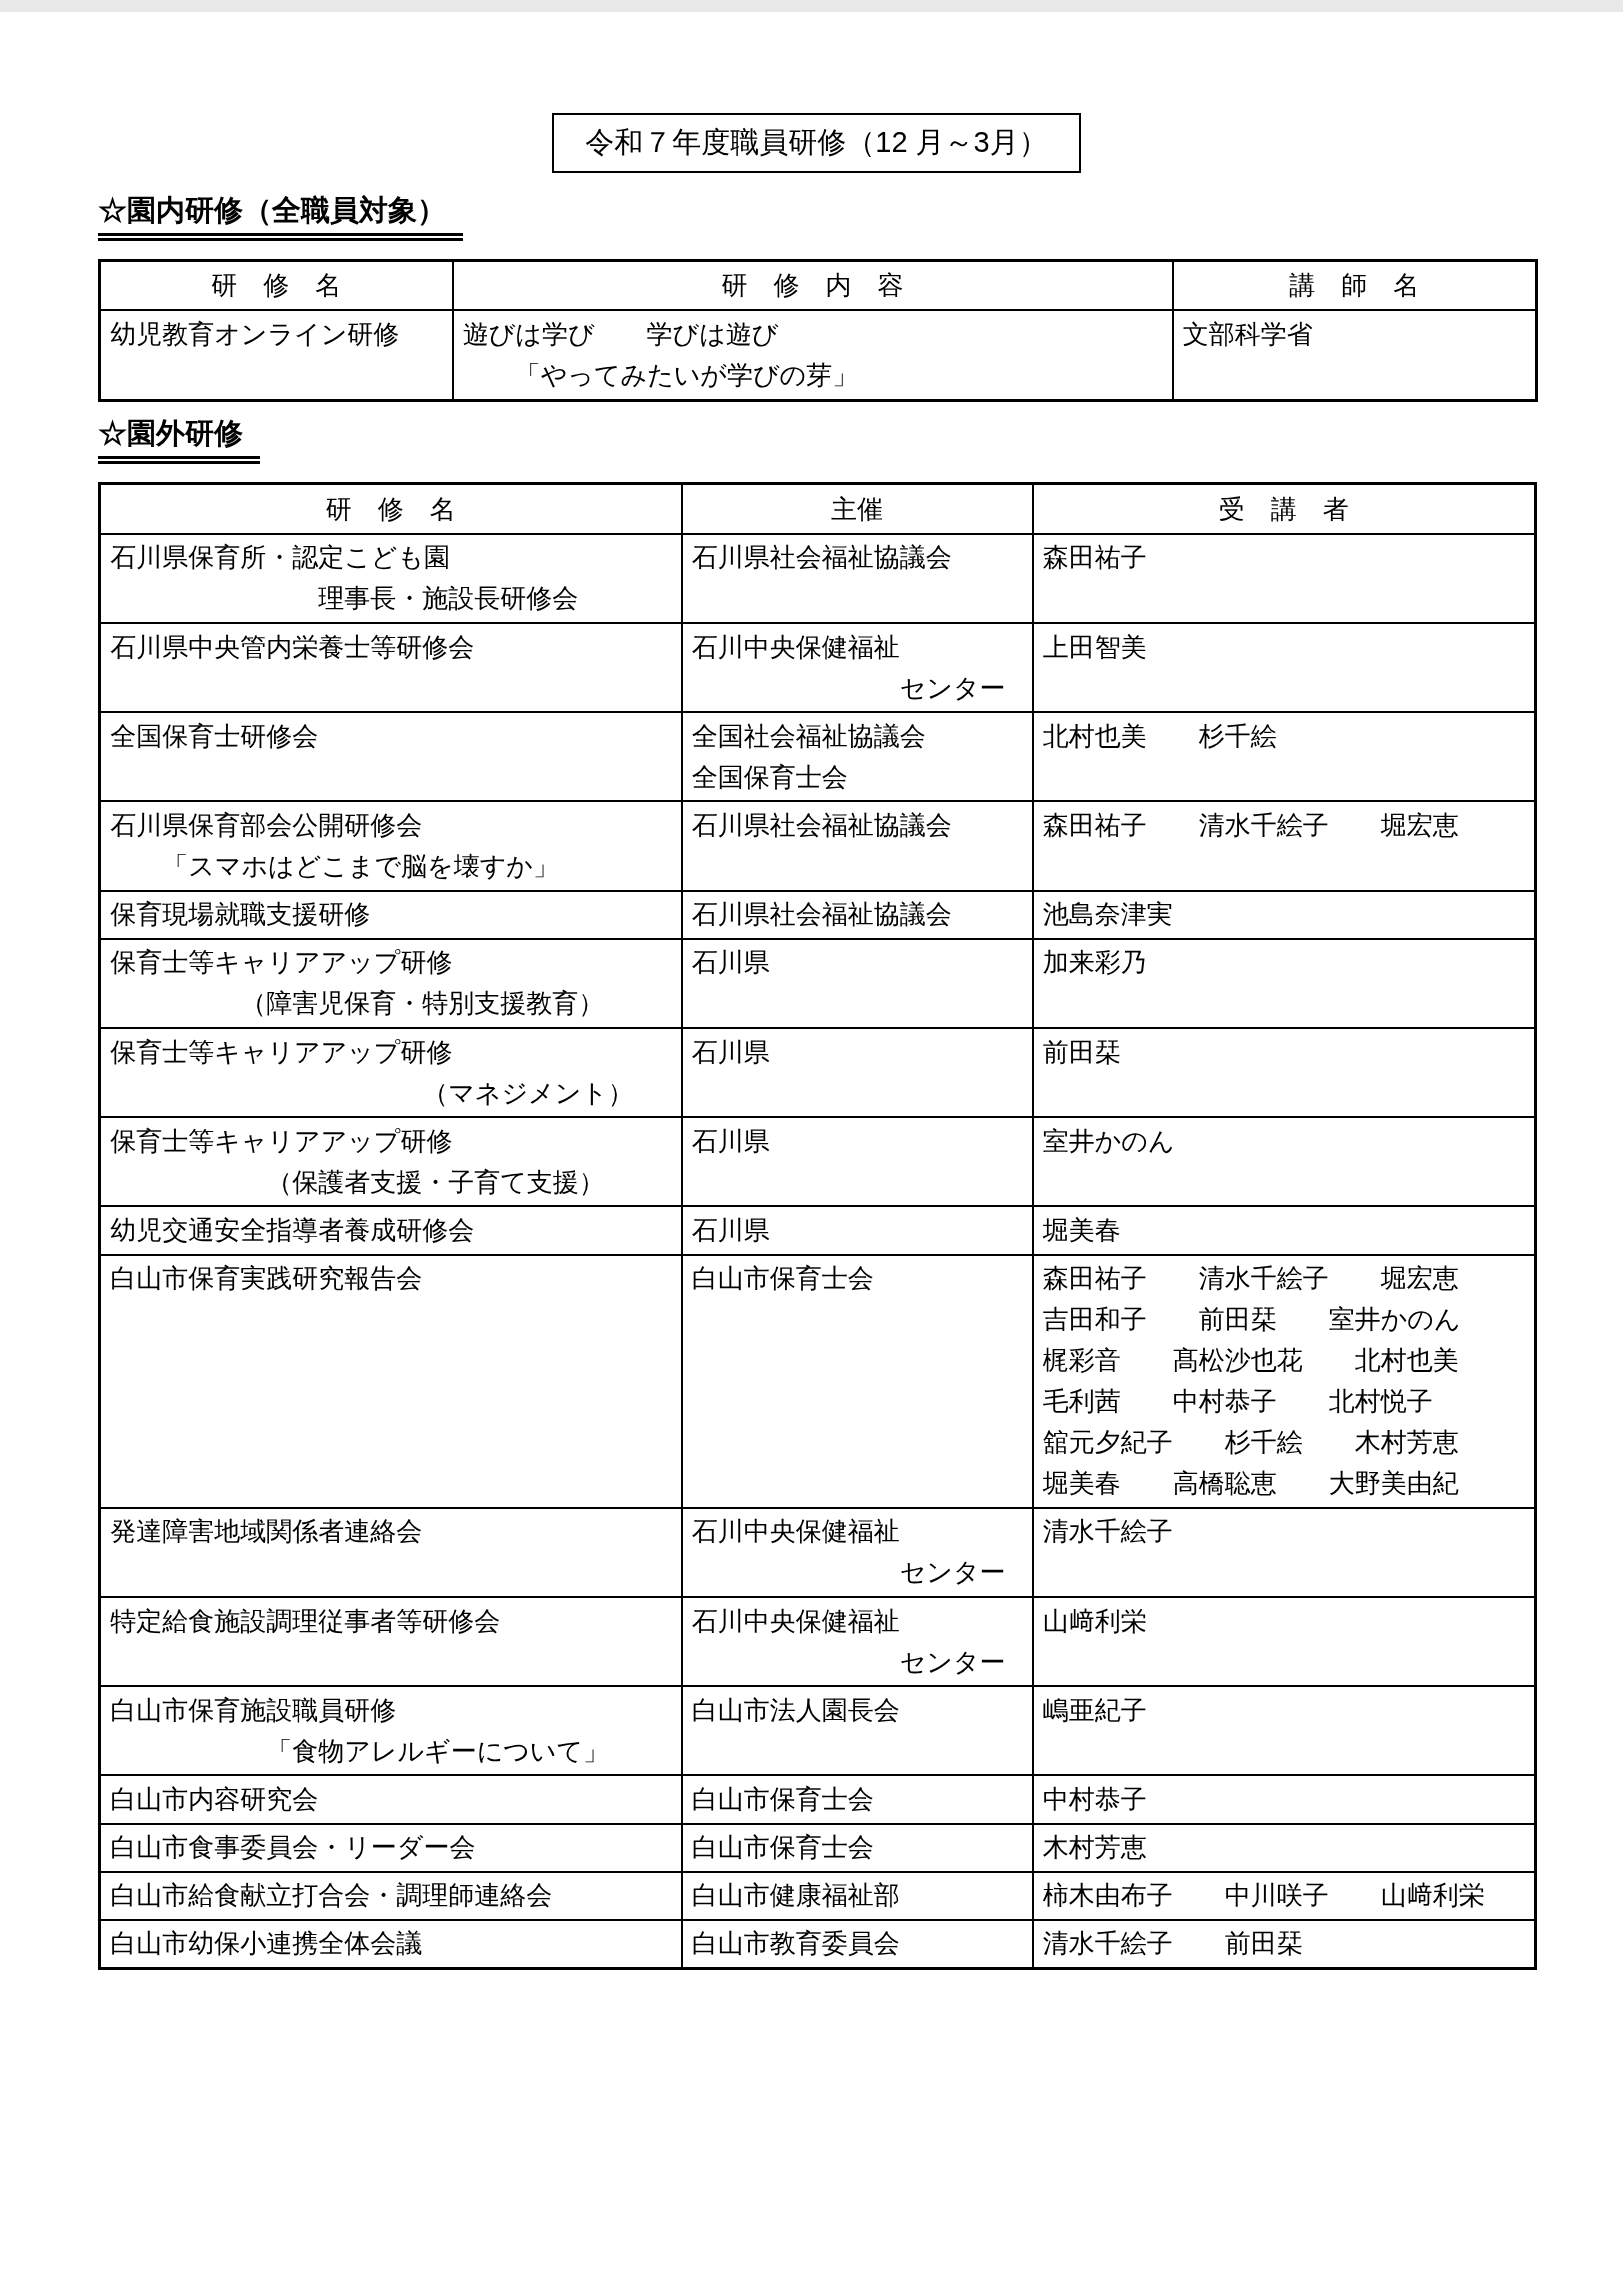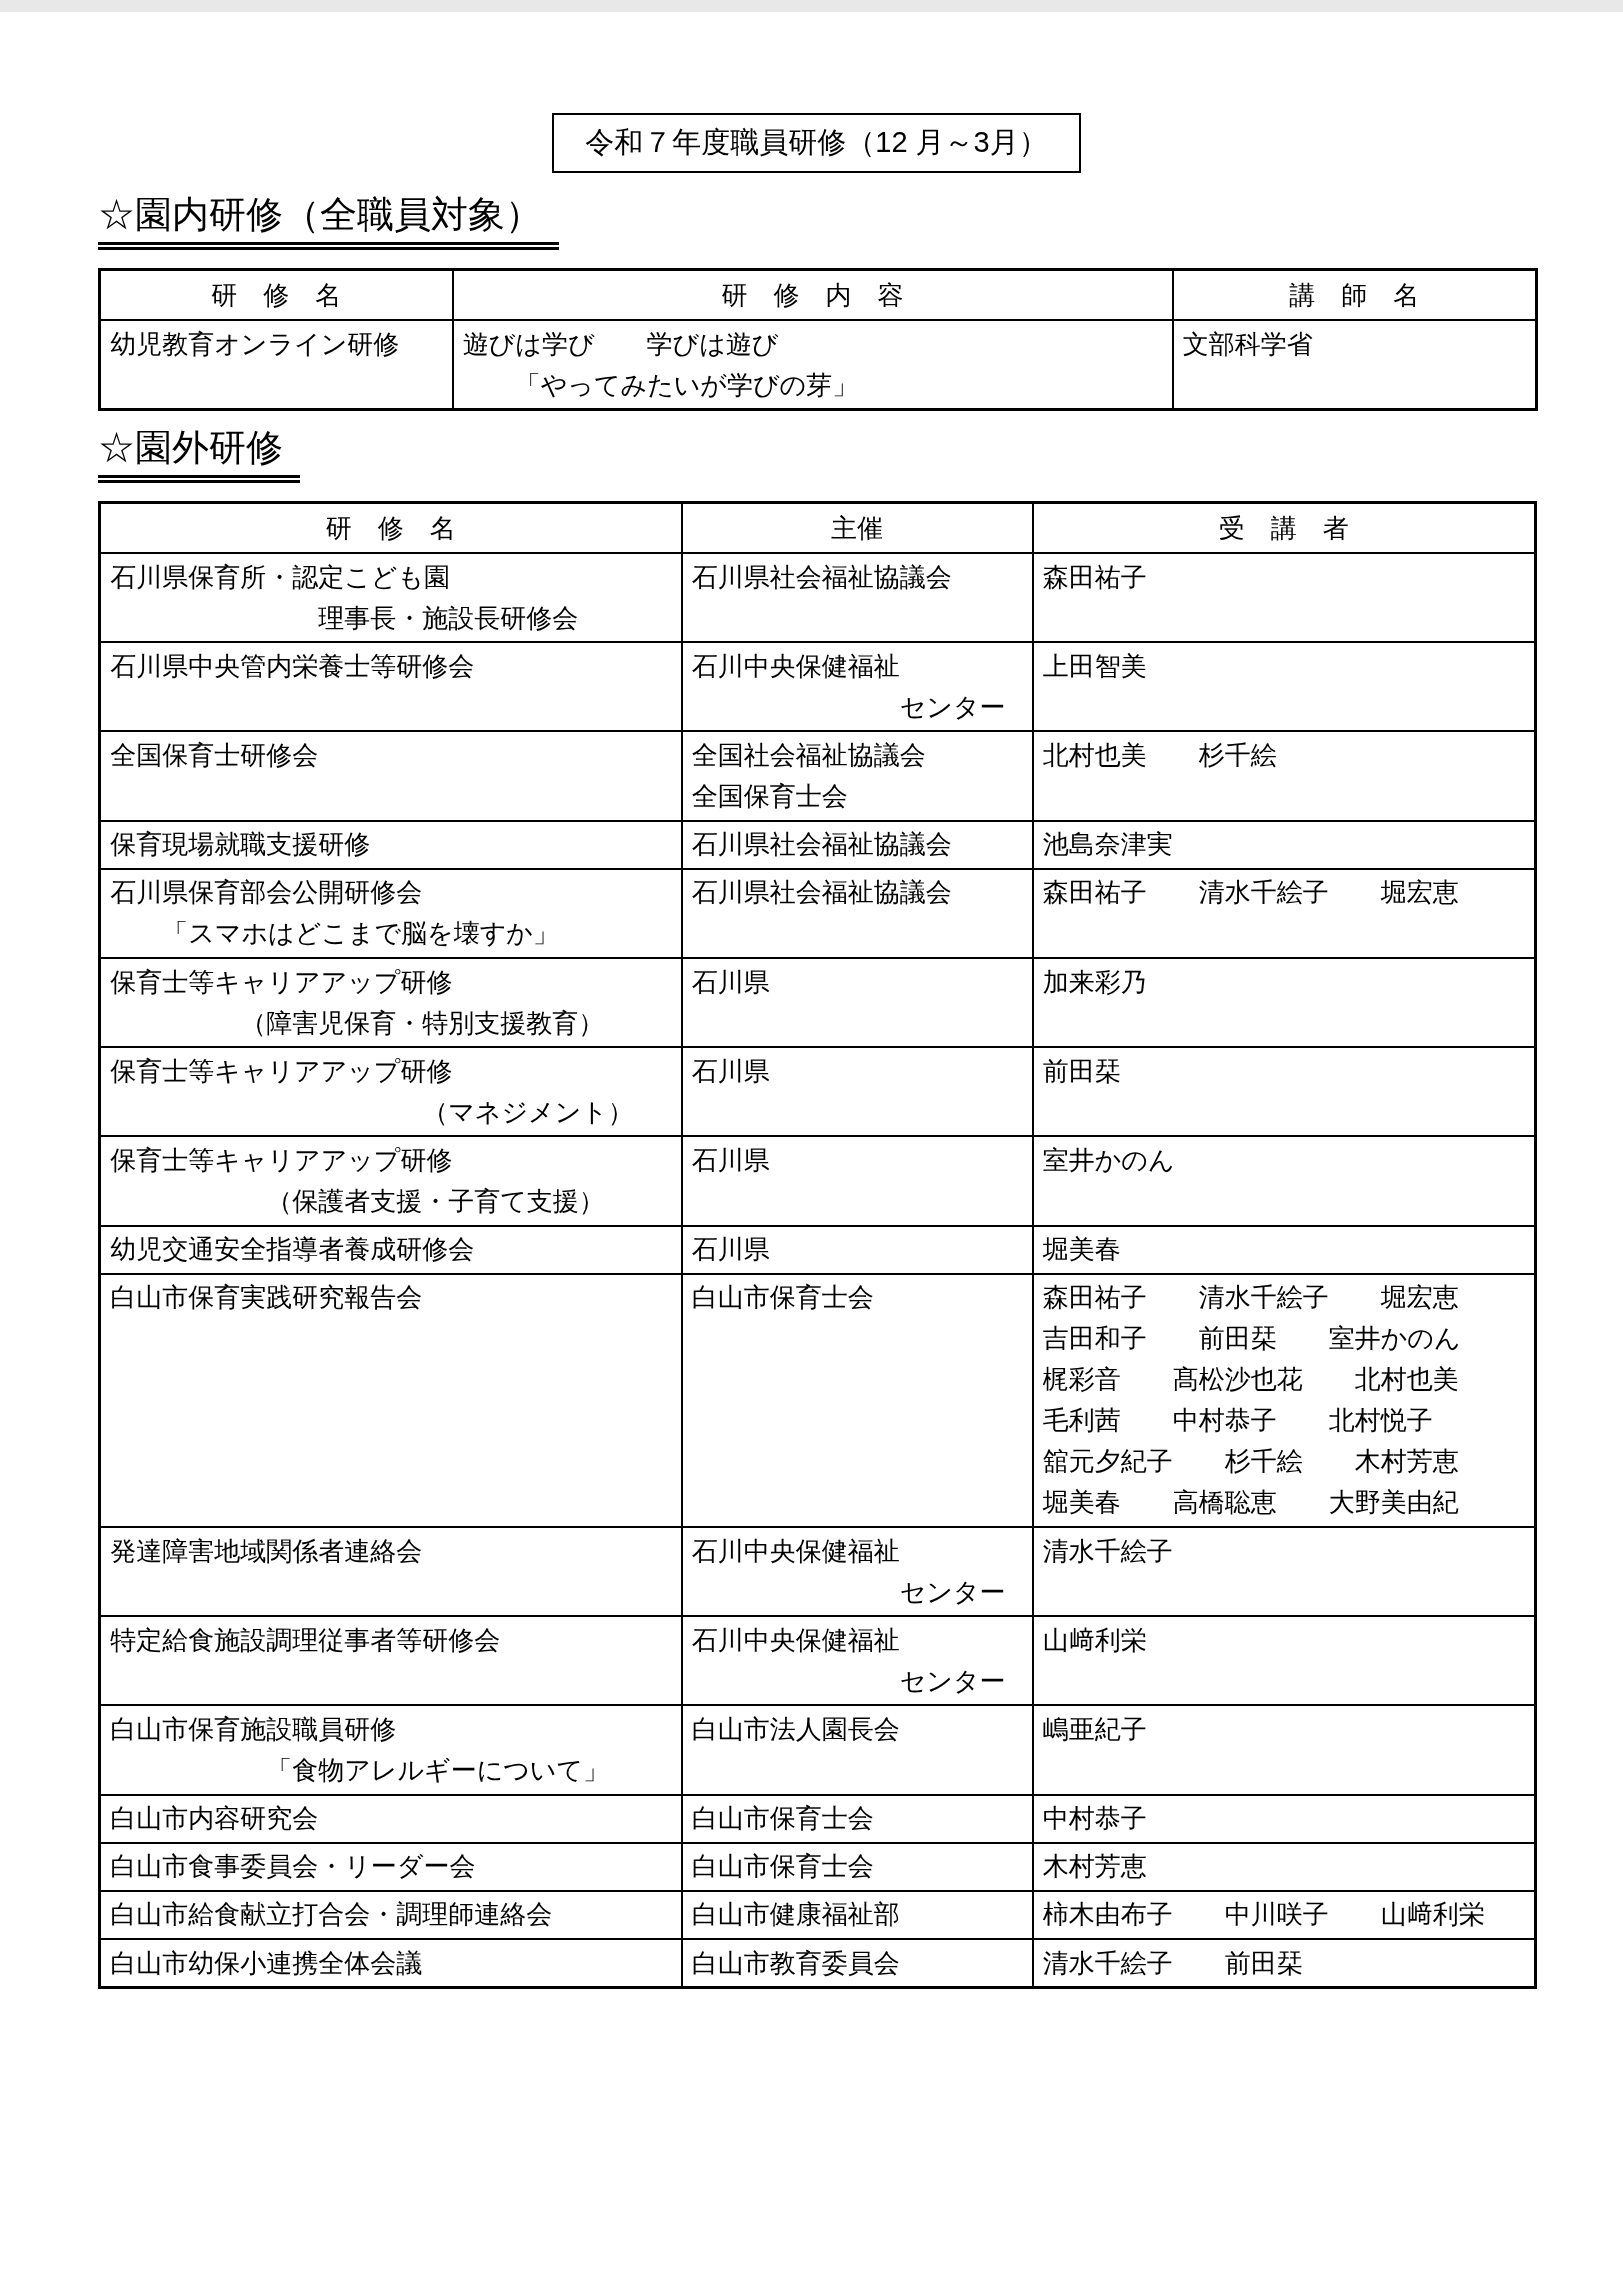--- a/index.html
+++ b/index.html
@@ -22,22 +22,22 @@
   .title-box {
     display: table;
     margin: 3.9px auto 19.6px auto;
     border: 2.6px solid #000;
     padding: 9.2px 31px;
     font-size: 29px;
     line-height: 1.3;
     white-space: pre;
   }
   .section-heading {
-    font-size: 37px;
-    font-weight: normal;
+    font-size: 29px;
+    font-weight: bold;
     margin: 0 0 18.3px 0;
     line-height: 1.2;
   }
   .section-heading .u {
     display: inline-block;
     border-bottom: 8.5px double #000;
     padding: 0 17px 5.2px 0;
     white-space: pre;
   }
   .section-heading.second {
@@ -162,39 +162,39 @@
           <td>
             <div class="cell-line">全国社会福祉協議会</div>
             <div class="cell-line">全国保育士会</div>
           </td>
           <td>
             <div class="cell-line">北村也美　　杉千絵</div>
           </td>
         </tr>
         <tr>
           <td>
-            <div class="cell-line">保育現場就職支援研修</div>
-          </td>
-          <td>
-            <div class="cell-line">石川県社会福祉協議会</div>
-          </td>
-          <td>
-            <div class="cell-line">池島奈津実</div>
-          </td>
-        </tr>
-        <tr>
-          <td>
             <div class="cell-line">石川県保育部会公開研修会</div>
             <div class="cell-line">　　「スマホはどこまで脳を壊すか」</div>
           </td>
           <td>
             <div class="cell-line">石川県社会福祉協議会</div>
           </td>
           <td>
             <div class="cell-line">森田祐子　　清水千絵子　　堀宏恵</div>
+          </td>
+        </tr>
+        <tr>
+          <td>
+            <div class="cell-line">保育現場就職支援研修</div>
+          </td>
+          <td>
+            <div class="cell-line">石川県社会福祉協議会</div>
+          </td>
+          <td>
+            <div class="cell-line">池島奈津実</div>
           </td>
         </tr>
         <tr>
           <td>
             <div class="cell-line">保育士等キャリアアップ研修</div>
             <div class="cell-line">　　　　　（障害児保育・特別支援教育）</div>
           </td>
           <td>
             <div class="cell-line">石川県</div>
           </td>

